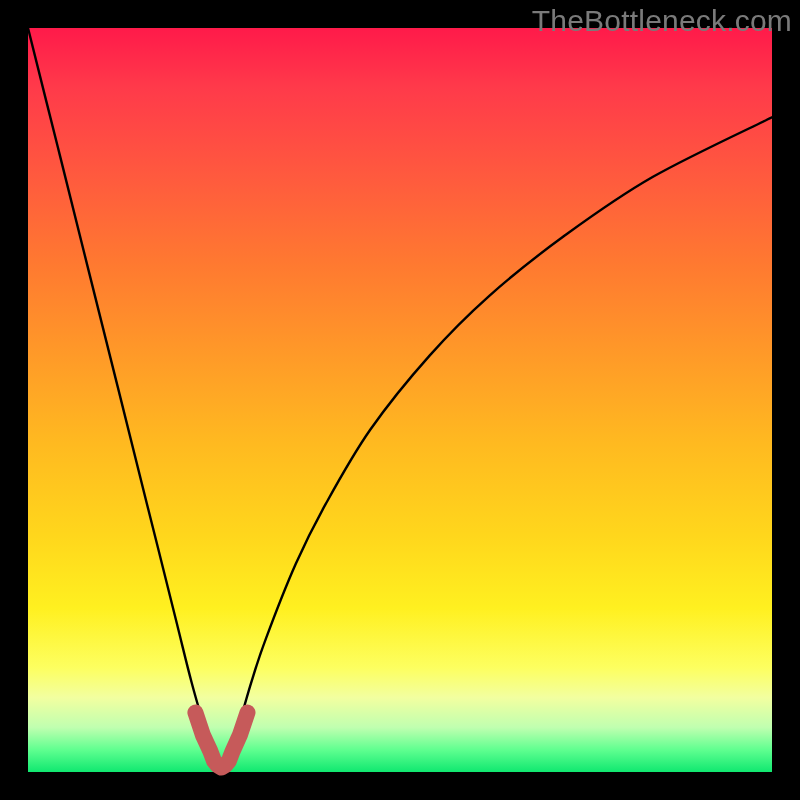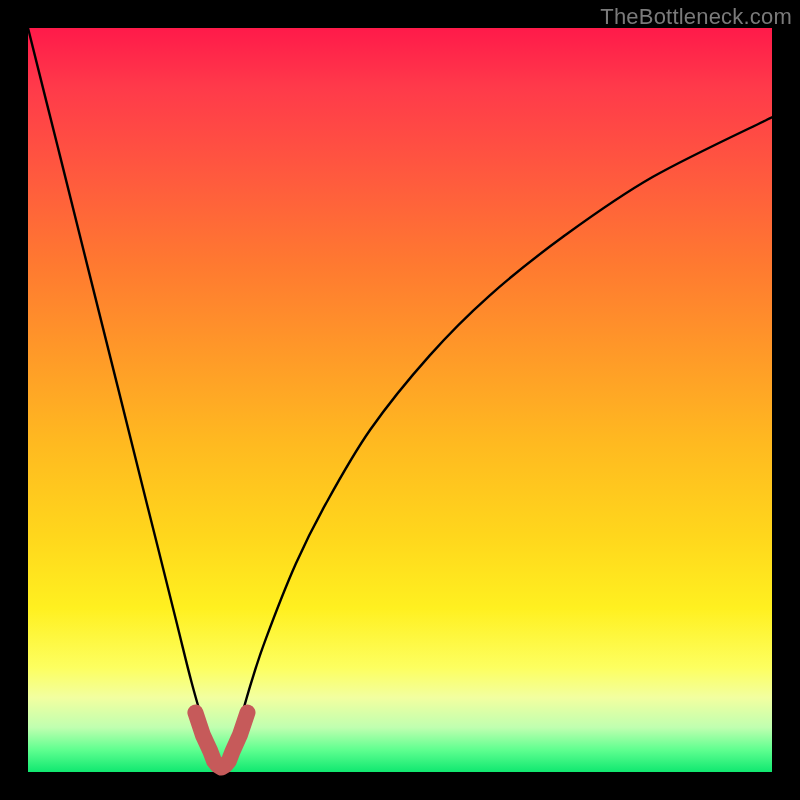--- a/index.html
+++ b/index.html
@@ -31,21 +31,21 @@
       #c0ffb0 94%,
       #60ff90 97%,
       #10e870 100%
     );
   }
   .watermark {
     position: absolute;
     top: 4px;
     right: 8px;
     color: #7a7a7a;
-    font-size: 22px;
+    font-size: 30px;
     letter-spacing: 0.2px;
     font-weight: 400;
   }
   svg.curves {
     position: absolute;
     left: 0;
     top: 0;
     width: 744px;
     height: 744px;
     overflow: visible;

